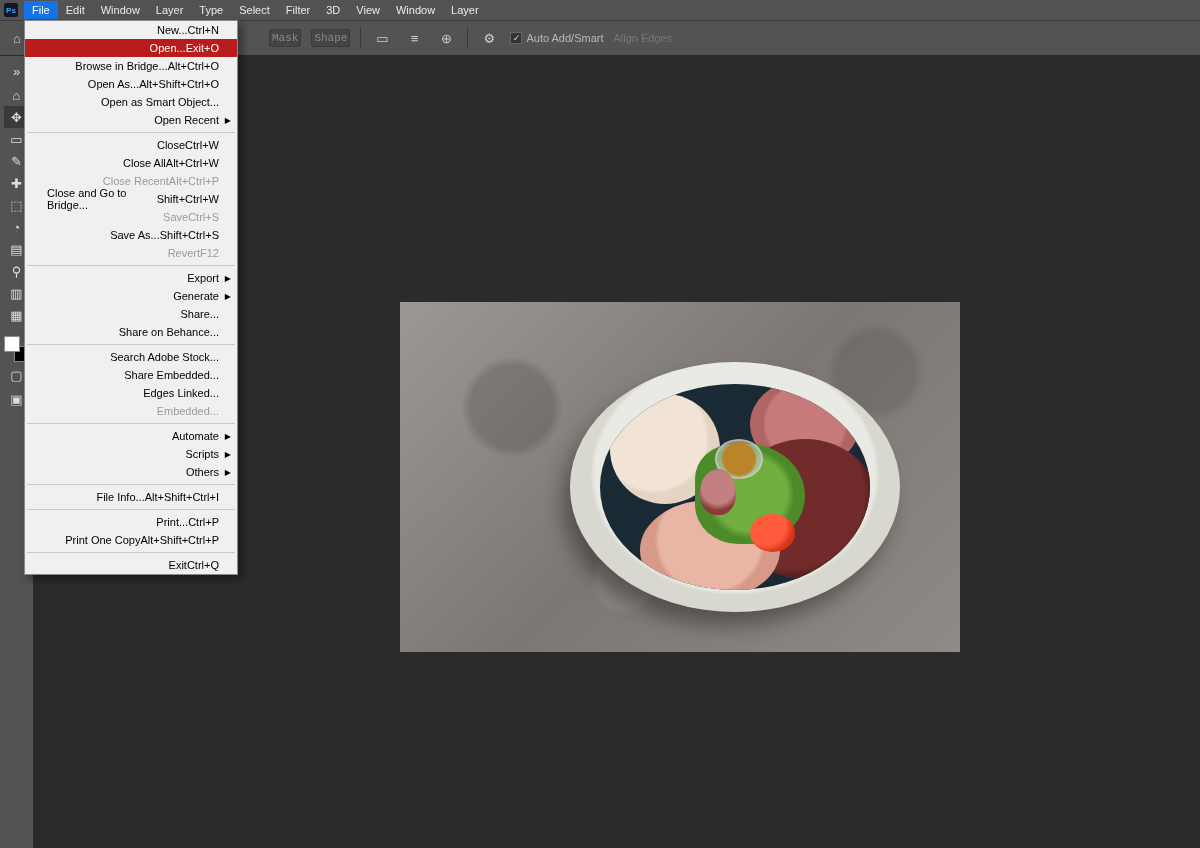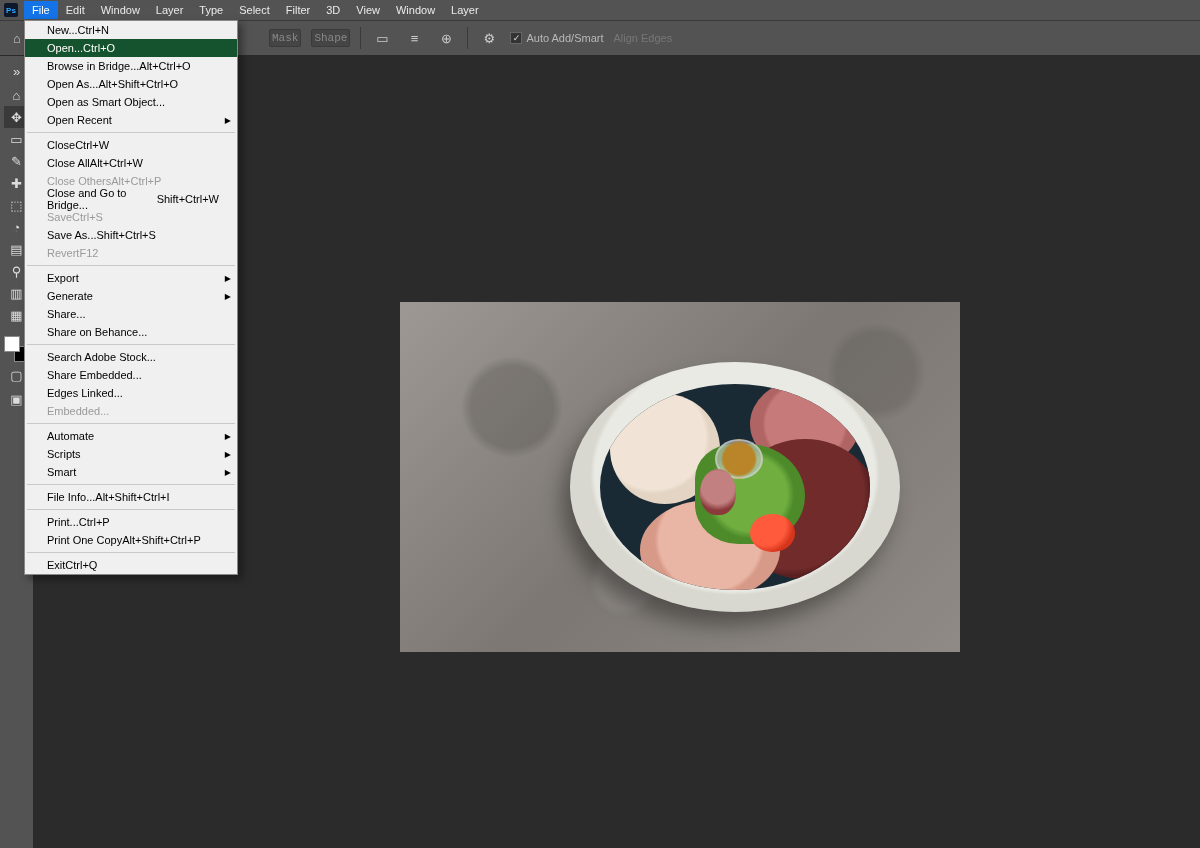--- a/index.html
+++ b/index.html
@@ -137,29 +137,29 @@
     width: 214px;
     background: #f0f0f0;
     border: 1px solid #888;
     box-shadow: 4px 4px 8px rgba(0,0,0,0.4);
     z-index: 200;
     font-size: 11px;
     color: #000;
   }
   .menu-row {
     display:flex;
-    justify-content: flex-start;
+    justify-content: flex-end;
     align-items: center;
     padding: 2px 18px 2px 22px;
     height: 18px;
     position: relative;
     cursor: default;
   }
   .menu-row.highlight {
-    background: #14532d;
+    background: #b91c1c;
     color: #fff;
   }
   .menu-row.disabled { color: #9a9a9a; }
   .menu-row .shortcut { color: inherit; }
   .menu-row .sub-arrow {
     position:absolute; right:6px;
     font-size:8px;
   }
   .menu-sep {
     height: 1px;
@@ -325,21 +325,21 @@
   </div>
 </div>
 
 <div class="dropdown" id="file-dropdown">
     <div class="menu-row">
       <span>New...</span>
       <span class="shortcut">Ctrl+N</span>
     </div>
     <div class="menu-row highlight">
       <span>Open...</span>
-      <span class="shortcut">Ctrl+O</span>
+      <span class="shortcut">Exit+O</span>
     </div>
     <div class="menu-row">
       <span>Browse in Bridge...</span>
       <span class="shortcut">Alt+Ctrl+O</span>
     </div>
     <div class="menu-row">
       <span>Open As...</span>
       <span class="shortcut">Alt+Shift+Ctrl+O</span>
     </div>
     <div class="menu-row">
@@ -352,21 +352,21 @@
     <div class="menu-sep"></div>
     <div class="menu-row">
       <span>Close</span>
       <span class="shortcut">Ctrl+W</span>
     </div>
     <div class="menu-row">
       <span>Close All</span>
       <span class="shortcut">Alt+Ctrl+W</span>
     </div>
     <div class="menu-row disabled">
-      <span>Close Others</span>
+      <span>Close Recent</span>
       <span class="shortcut">Alt+Ctrl+P</span>
     </div>
     <div class="menu-row">
       <span>Close and Go to Bridge...</span>
       <span class="shortcut">Shift+Ctrl+W</span>
     </div>
     <div class="menu-row disabled">
       <span>Save</span>
       <span class="shortcut">Ctrl+S</span>
     </div>
@@ -409,21 +409,21 @@
     <div class="menu-sep"></div>
     <div class="menu-row">
       <span>Automate</span>
       <span class="sub-arrow">▶</span>
     </div>
     <div class="menu-row">
       <span>Scripts</span>
       <span class="sub-arrow">▶</span>
     </div>
     <div class="menu-row">
-      <span>Smart</span>
+      <span>Others</span>
       <span class="sub-arrow">▶</span>
     </div>
     <div class="menu-sep"></div>
     <div class="menu-row">
       <span>File Info...</span>
       <span class="shortcut">Alt+Shift+Ctrl+I</span>
     </div>
     <div class="menu-sep"></div>
     <div class="menu-row">
       <span>Print...</span>

